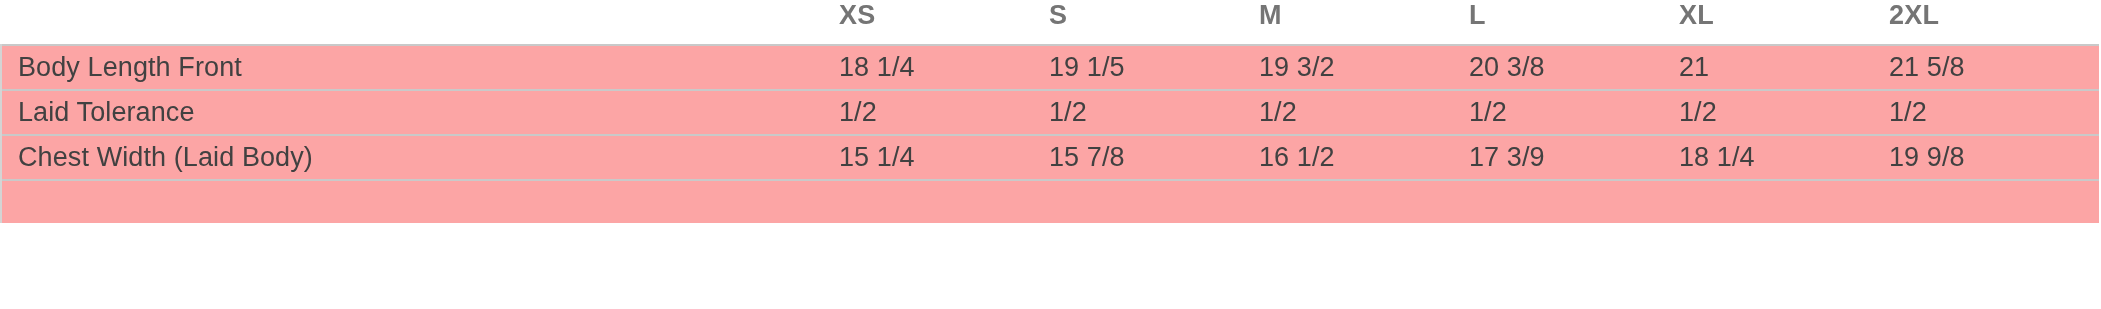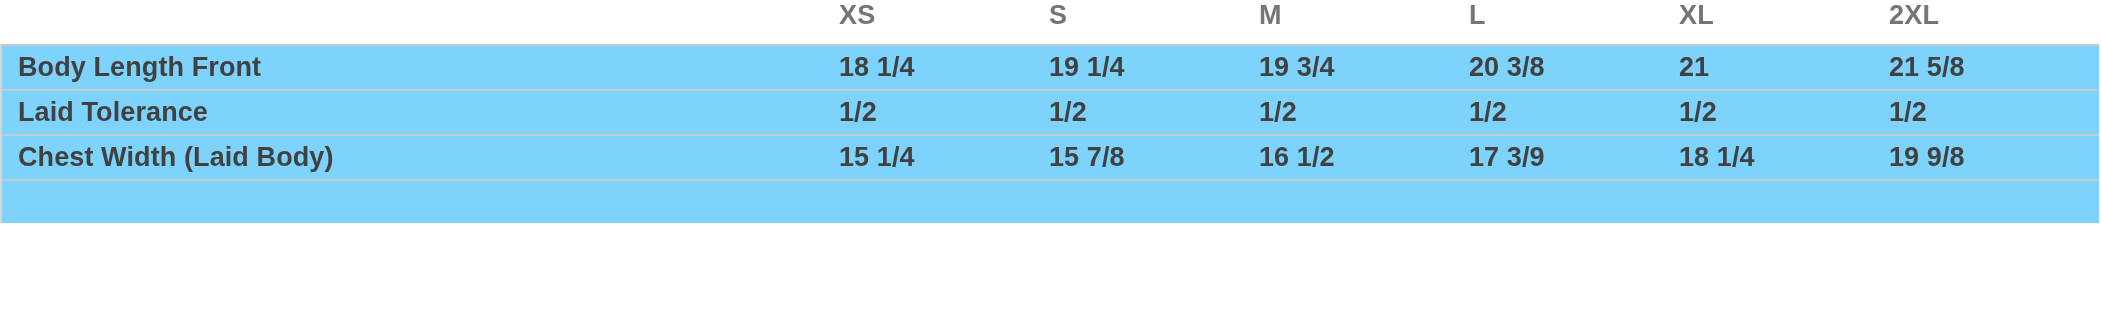--- a/index.html
+++ b/index.html
@@ -47,28 +47,28 @@
     border: 0;
     background: #ffffff;
     letter-spacing: 0.2px;
   }
   thead th.label-head {
     padding-left: 16px;
   }
 
   tbody td {
     font-size: 27px;
-    font-weight: bold;
+    font-weight: normal;
     color: #414141;
     text-align: left;
     height: 45px;
     padding: 0;
     box-sizing: border-box;
     border-top: 2px solid #c9c9c9;
-    background: #7dd3fc;
+    background: #fca5a5;
     vertical-align: middle;
     letter-spacing: 0.1px;
     white-space: nowrap;
   }
 
   
   tbody td.row-label {
     padding-left: 16px;
     border-left: 2px solid #d4d4d4;
   }
@@ -104,22 +104,22 @@
         <th>M</th>
         <th>L</th>
         <th>XL</th>
         <th>2XL</th>
       </tr>
     </thead>
     <tbody>
       <tr>
         <td class="row-label">Body Length Front</td>
         <td>18 1/4</td>
-        <td>19 1/4</td>
-        <td>19 3/4</td>
+        <td>19 1/5</td>
+        <td>19 3/2</td>
         <td>20 3/8</td>
         <td>21</td>
         <td>21 5/8</td>
       </tr>
       <tr>
         <td class="row-label">Laid Tolerance</td>
         <td>1/2</td>
         <td>1/2</td>
         <td>1/2</td>
         <td>1/2</td>

